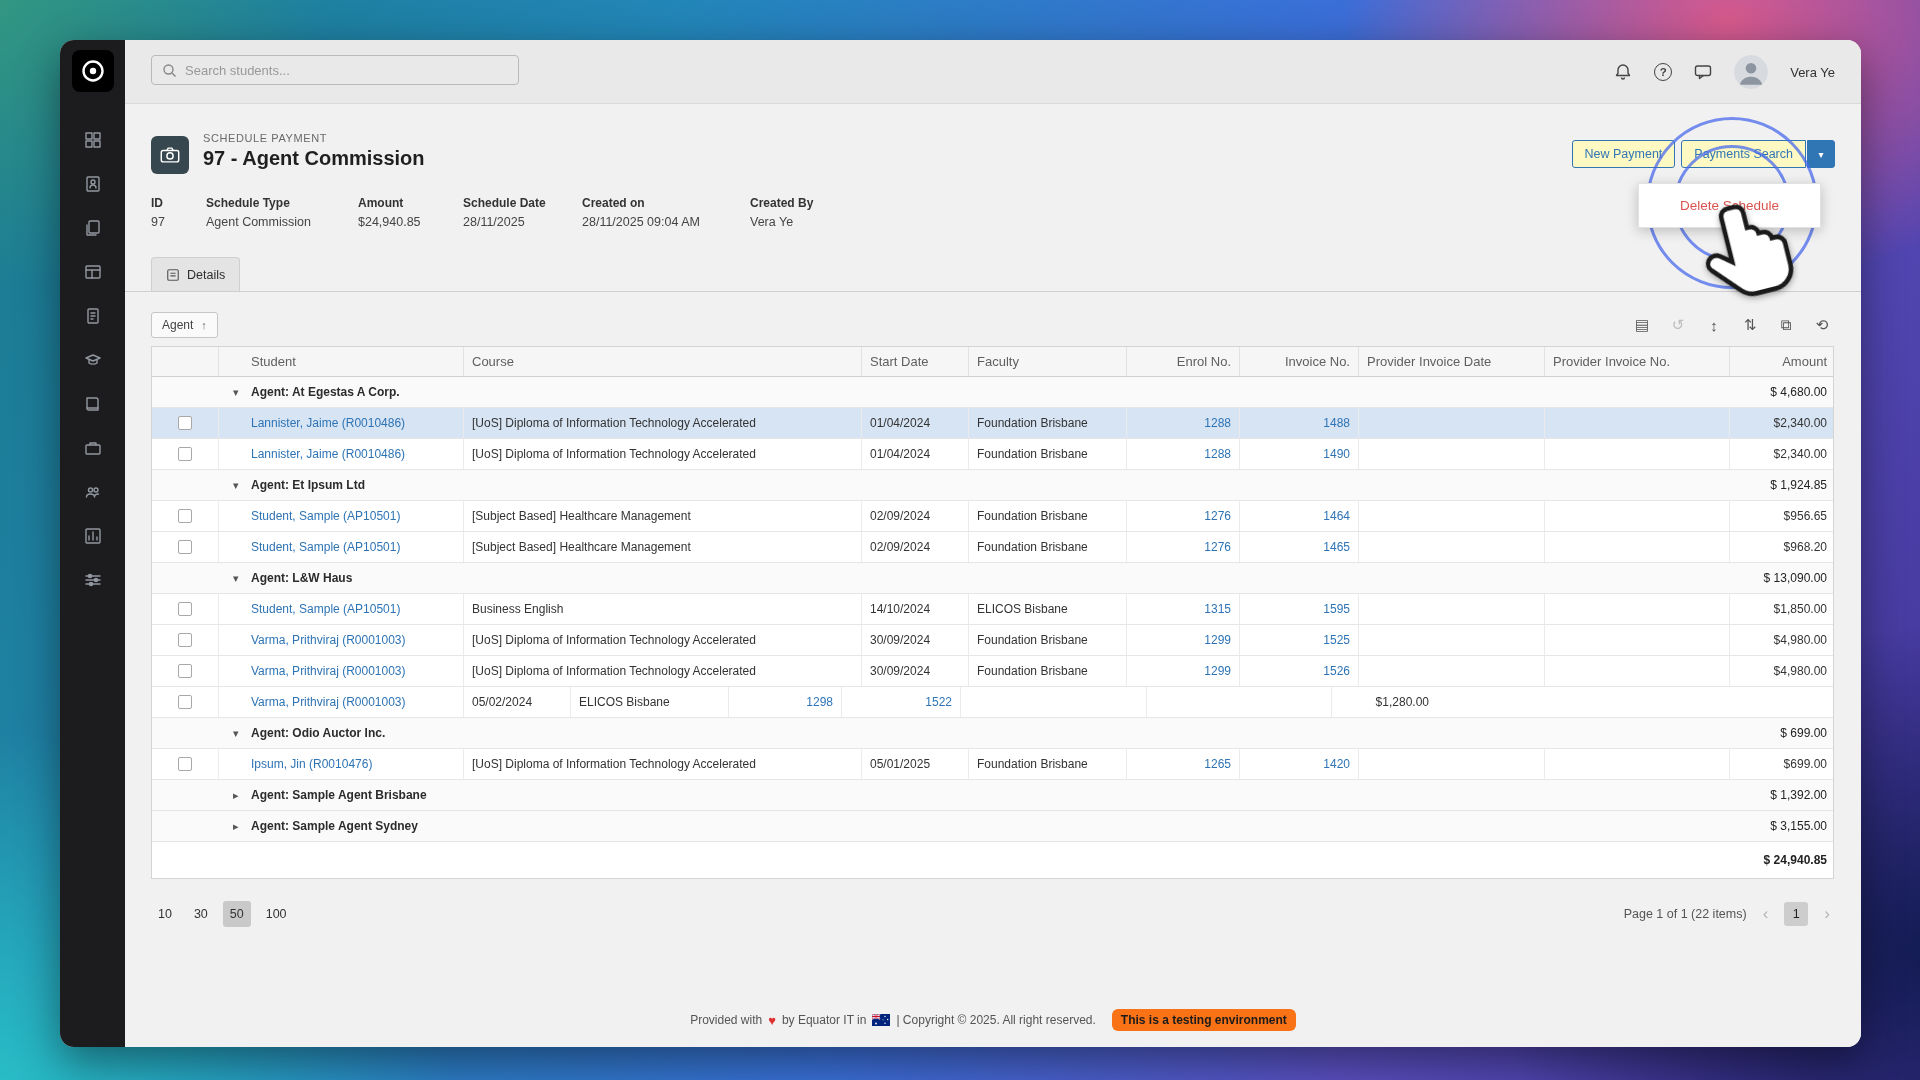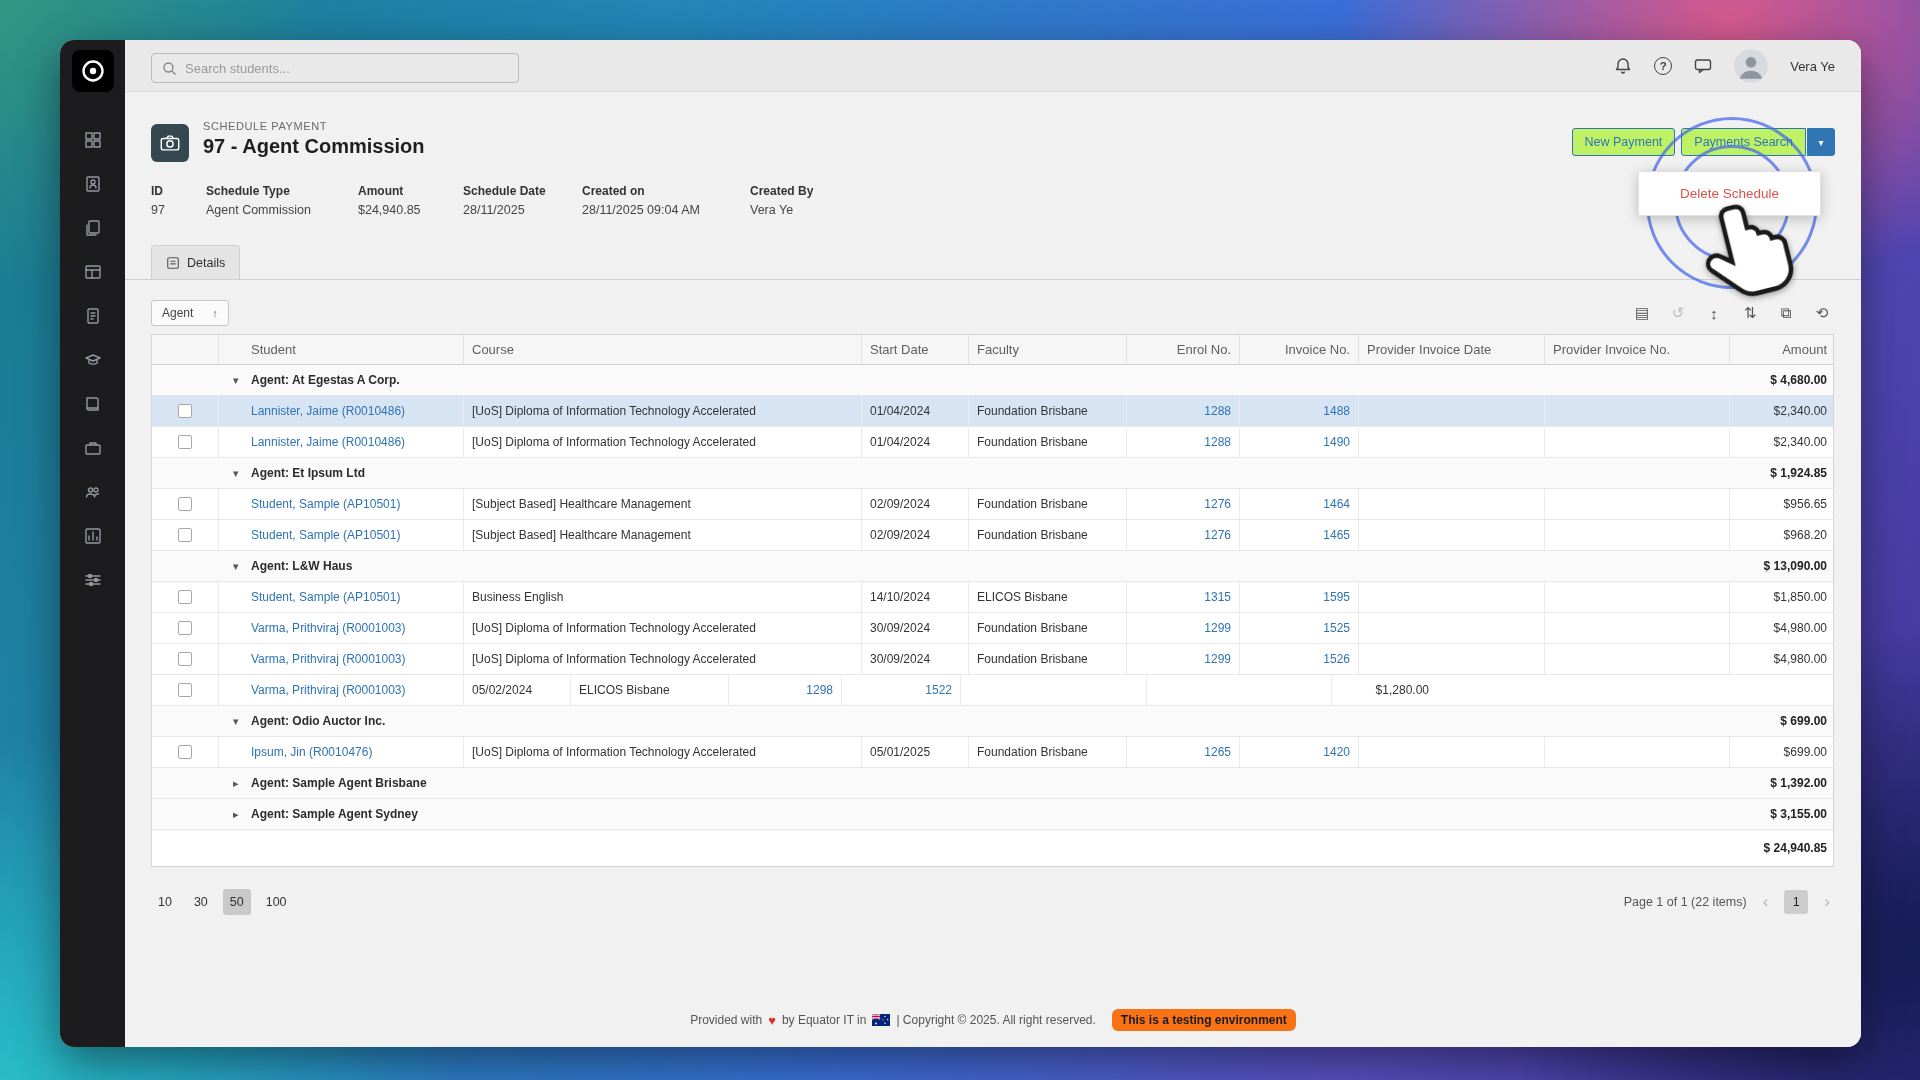--- a/index.html
+++ b/index.html
@@ -26,54 +26,54 @@
   .sidebar { width:65px; flex:none; background:#1c1c1e; display:flex; flex-direction:column; align-items:center; }
   .logo { margin-top:10px; width:42px; height:42px; background:#000; border-radius:8px; display:flex; align-items:center; justify-content:center; cursor:pointer; }
   .nav { margin-top:26px; display:flex; flex-direction:column; }
   .nav-item { width:65px; height:44px; display:flex; align-items:center; justify-content:center; cursor:pointer; }
   .nav-item svg { stroke:#9298a0; fill:none; stroke-width:1.4; stroke-linecap:round; stroke-linejoin:round; }
 
   
   .main { flex:1; min-width:0; display:flex; flex-direction:column; }
 
   
-  .topbar { height:52px; flex:none; background:#e9e9e9; border-bottom:1px solid #d9d9d9; display:flex; align-items:flex-end; padding:8px 26px; }
+  .topbar { height:64px; flex:none; background:#e9e9e9; border-bottom:1px solid #d9d9d9; display:flex; align-items:flex-start; padding:15px 26px; }
   .search { width:368px; height:30px; border:1px solid #b9b9b9; border-radius:4px; display:flex; align-items:center; gap:8px; padding:0 10px; }
   .search input { flex:1; border:none; outline:none; background:transparent; font-size:13px; color:#333; font-family:inherit; }
   .search input::placeholder { color:#999; }
   .topbar-right { margin-left:auto; display:flex; align-items:center; gap:22px; }
   .tb-icon { display:flex; align-items:center; justify-content:center; cursor:pointer; }
   .help-circle { width:18px; height:18px; border:1.6px solid #444; border-radius:50%; font-size:11.5px; font-weight:bold; color:#444; display:flex; align-items:center; justify-content:center; }
   .avatar { width:34px; height:34px; border-radius:50%; overflow:hidden; cursor:pointer; flex:none; }
   .username { font-size:13px; color:#333; cursor:pointer; }
 
   
   .content { flex:1; position:relative; background:#f1f1f1; padding:20px 26px 0; display:flex; flex-direction:column; min-height:0; }
 
   .header-top { display:flex; align-items:flex-start; }
   .hicon { width:38px; height:38px; background:#37474f; border-radius:6px; display:flex; align-items:center; justify-content:center; margin-top:12px; flex:none; }
   .htitles { margin-left:14px; margin-top:8px; }
   .eyebrow { font-size:11px; color:#6a6a6a; letter-spacing:.6px; }
   .htitle { font-size:20px; font-weight:bold; color:#1f1f1f; margin-top:3px; }
   .hbuttons { margin-left:auto; margin-top:16px; display:flex; align-items:center; }
-  .btn-outline { height:28px; padding:0 12px; border:1px solid #3076b5; color:#3076b5; background:#bef264; border-radius:3px; font-size:12.5px; display:flex; align-items:center; cursor:pointer; white-space:nowrap; }
+  .btn-outline { height:28px; padding:0 12px; border:1px solid #3076b5; color:#3076b5; background:#fef9c3; border-radius:3px; font-size:12.5px; display:flex; align-items:center; cursor:pointer; white-space:nowrap; }
   .btn-split { margin-left:6px; border-radius:3px 0 0 3px; }
   .btn-dd { height:28px; width:28px; background:#3076b5; color:#fff; border:1px solid #3076b5; border-radius:0 3px 3px 0; margin-left:1px; display:flex; align-items:center; justify-content:center; font-size:10px; cursor:pointer; }
 
   .info-row { display:flex; margin-top:22px; }
   .info-item { flex:none; }
   .iw0{width:55px}.iw1{width:152px}.iw2{width:105px}.iw3{width:119px}.iw4{width:168px}.iw5{width:160px}
   .info-label { font-size:12px; font-weight:bold; color:#333; }
   .info-value { font-size:12.5px; color:#454545; margin-top:5px; }
 
   .tabstrip { margin:28px -26px 0; padding:0 26px; border-bottom:1px solid #cfcfcf; display:flex; }
   .tab { height:34px; display:flex; align-items:center; gap:7px; padding:0 14px; background:#e4e4e4; border:1px solid #cfcfcf; border-bottom:none; border-radius:4px 4px 0 0; font-size:12.5px; color:#2e2e2e; cursor:pointer; }
 
   .grid-toolbar { margin-top:20px; display:flex; align-items:center; width:1683px; }
-  .group-chip { height:26px; border:1px solid #c6c6c6; background:#fafafa; border-radius:3px; display:flex; align-items:center; gap:19px; padding:0 10px; font-size:12px; color:#444; cursor:pointer; }
+  .group-chip { height:26px; border:1px solid #c6c6c6; background:#fafafa; border-radius:3px; display:flex; align-items:center; gap:8px; padding:0 10px; font-size:12px; color:#444; cursor:pointer; }
   .chip-arrow { color:#666; font-size:11px; }
   .gt-icons { margin-left:auto; display:flex; gap:12px; }
   .gt-icon { font-size:15px; color:#555; width:24px; height:24px; display:flex; align-items:center; justify-content:center; cursor:pointer; }
   .gt-icon.disabled { color:#bdbdbd; cursor:default; }
 
   
   .table { margin-top:8px; width:1683px; border:1px solid #d4d4d4; background:#fff; flex:none; }
   .thead { display:flex; height:30px; background:#f6f6f6; border-bottom:1px solid #cfcfcf; }
   .hcell { display:flex; align-items:center; padding:0 8px; font-size:13px; color:#5f5f5f; border-right:1px solid #e2e2e2; flex:none; white-space:nowrap; overflow:hidden; }
   .thead .c-amount { border-right:none; }
@@ -93,21 +93,21 @@
   .c-invoice { width:119px; justify-content:flex-end; }
   .c-pid     { width:186px; }
   .c-pin     { width:185px; }
   .c-amount  { width:105px; justify-content:flex-end; }
   .checkbox { width:14px; height:14px; border:1px solid #a8a8a8; border-radius:2px; background:#fff; cursor:pointer; }
   .link { color:#2e74b5; cursor:pointer; }
   .c-gspan  { width:1511px; }
   .c-gspan2 { width:1578px; }
   .caret { color:#555; font-size:11px; margin-left:6px; width:14px; cursor:pointer; }
   .glabel { font-weight:bold; color:#2c2c2c; margin-left:4px; font-size:12px; }
-  .g-amount { font-weight:bold; color:#222; }
+  .g-amount { font-weight:normal; color:#222; }
   .t-amount { font-weight:bold; color:#222; }
 
   
   .pagination { margin-top:22px; display:flex; align-items:center; width:1683px; }
   .psizes { display:flex; gap:8px; align-items:center; }
   .psize { min-width:26px; height:26px; padding:0 7px; display:flex; align-items:center; justify-content:center; font-size:12.5px; color:#333; border-radius:3px; cursor:pointer; }
   .psize.active { background:#c9c9c9; }
   .pright { margin-left:auto; display:flex; align-items:center; gap:12px; }
   .pinfo { font-size:12.5px; color:#555; }
   .pchev { font-size:17px; color:#b5b5b5; padding:0 4px; cursor:default; }

